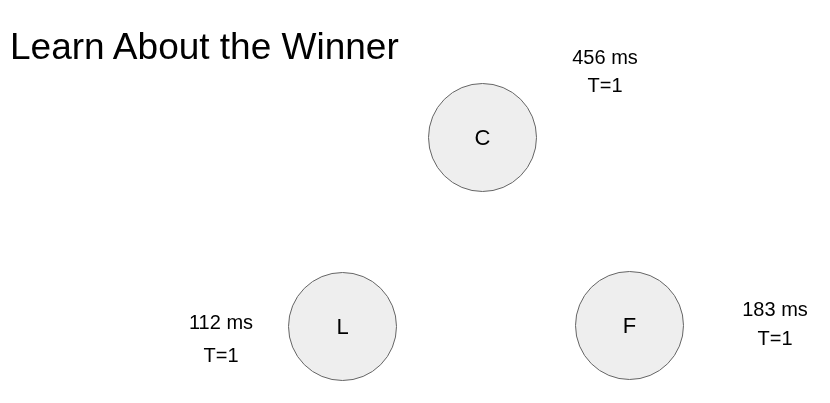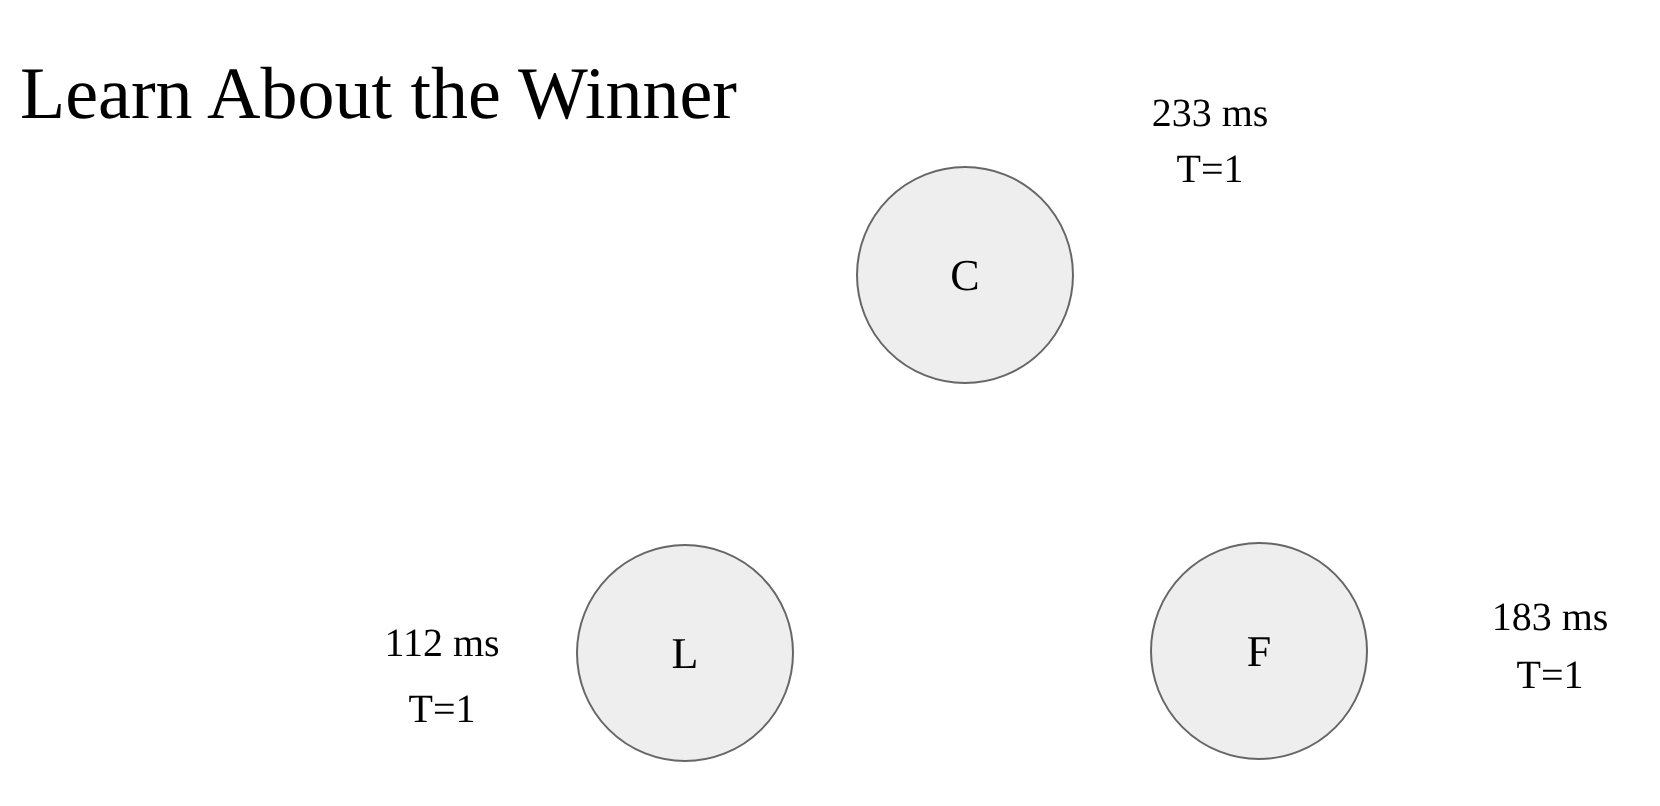--- a/index.html
+++ b/index.html
@@ -5,21 +5,21 @@
   html, body {
     margin: 0;
     padding: 0;
     background: #ffffff;
   }
   .stage {
     position: relative;
     width: 830px;
     height: 403px;
     background: var(--page-bg, #ffffff);
-    font-family: Liberation Serif, serif;
+    font-family: Liberation Sans, sans-serif;
     overflow: hidden;
     color: #000000;
     border-radius: 22px;
   }
   .slide-title {
     position: absolute;
     left: 10px;
     top: 26px;
     font-size: 37px;
     line-height: normal;
@@ -63,21 +63,21 @@
 <body>
 
 <div class="stage">
 
   <div class="slide-title">Learn About the Winner</div>
 
   <div class="node-circle circle-c">
     <span class="node-letter">C</span>
   </div>
   <div class="node-label label-c">
-    <div>233 ms</div>
+    <div>456 ms</div>
     <div>T=1</div>
   </div>
 
   <div class="node-circle circle-l">
     <span class="node-letter">L</span>
   </div>
   <div class="node-label label-l">
     <div>112 ms</div>
     <div>T=1</div>
   </div>

